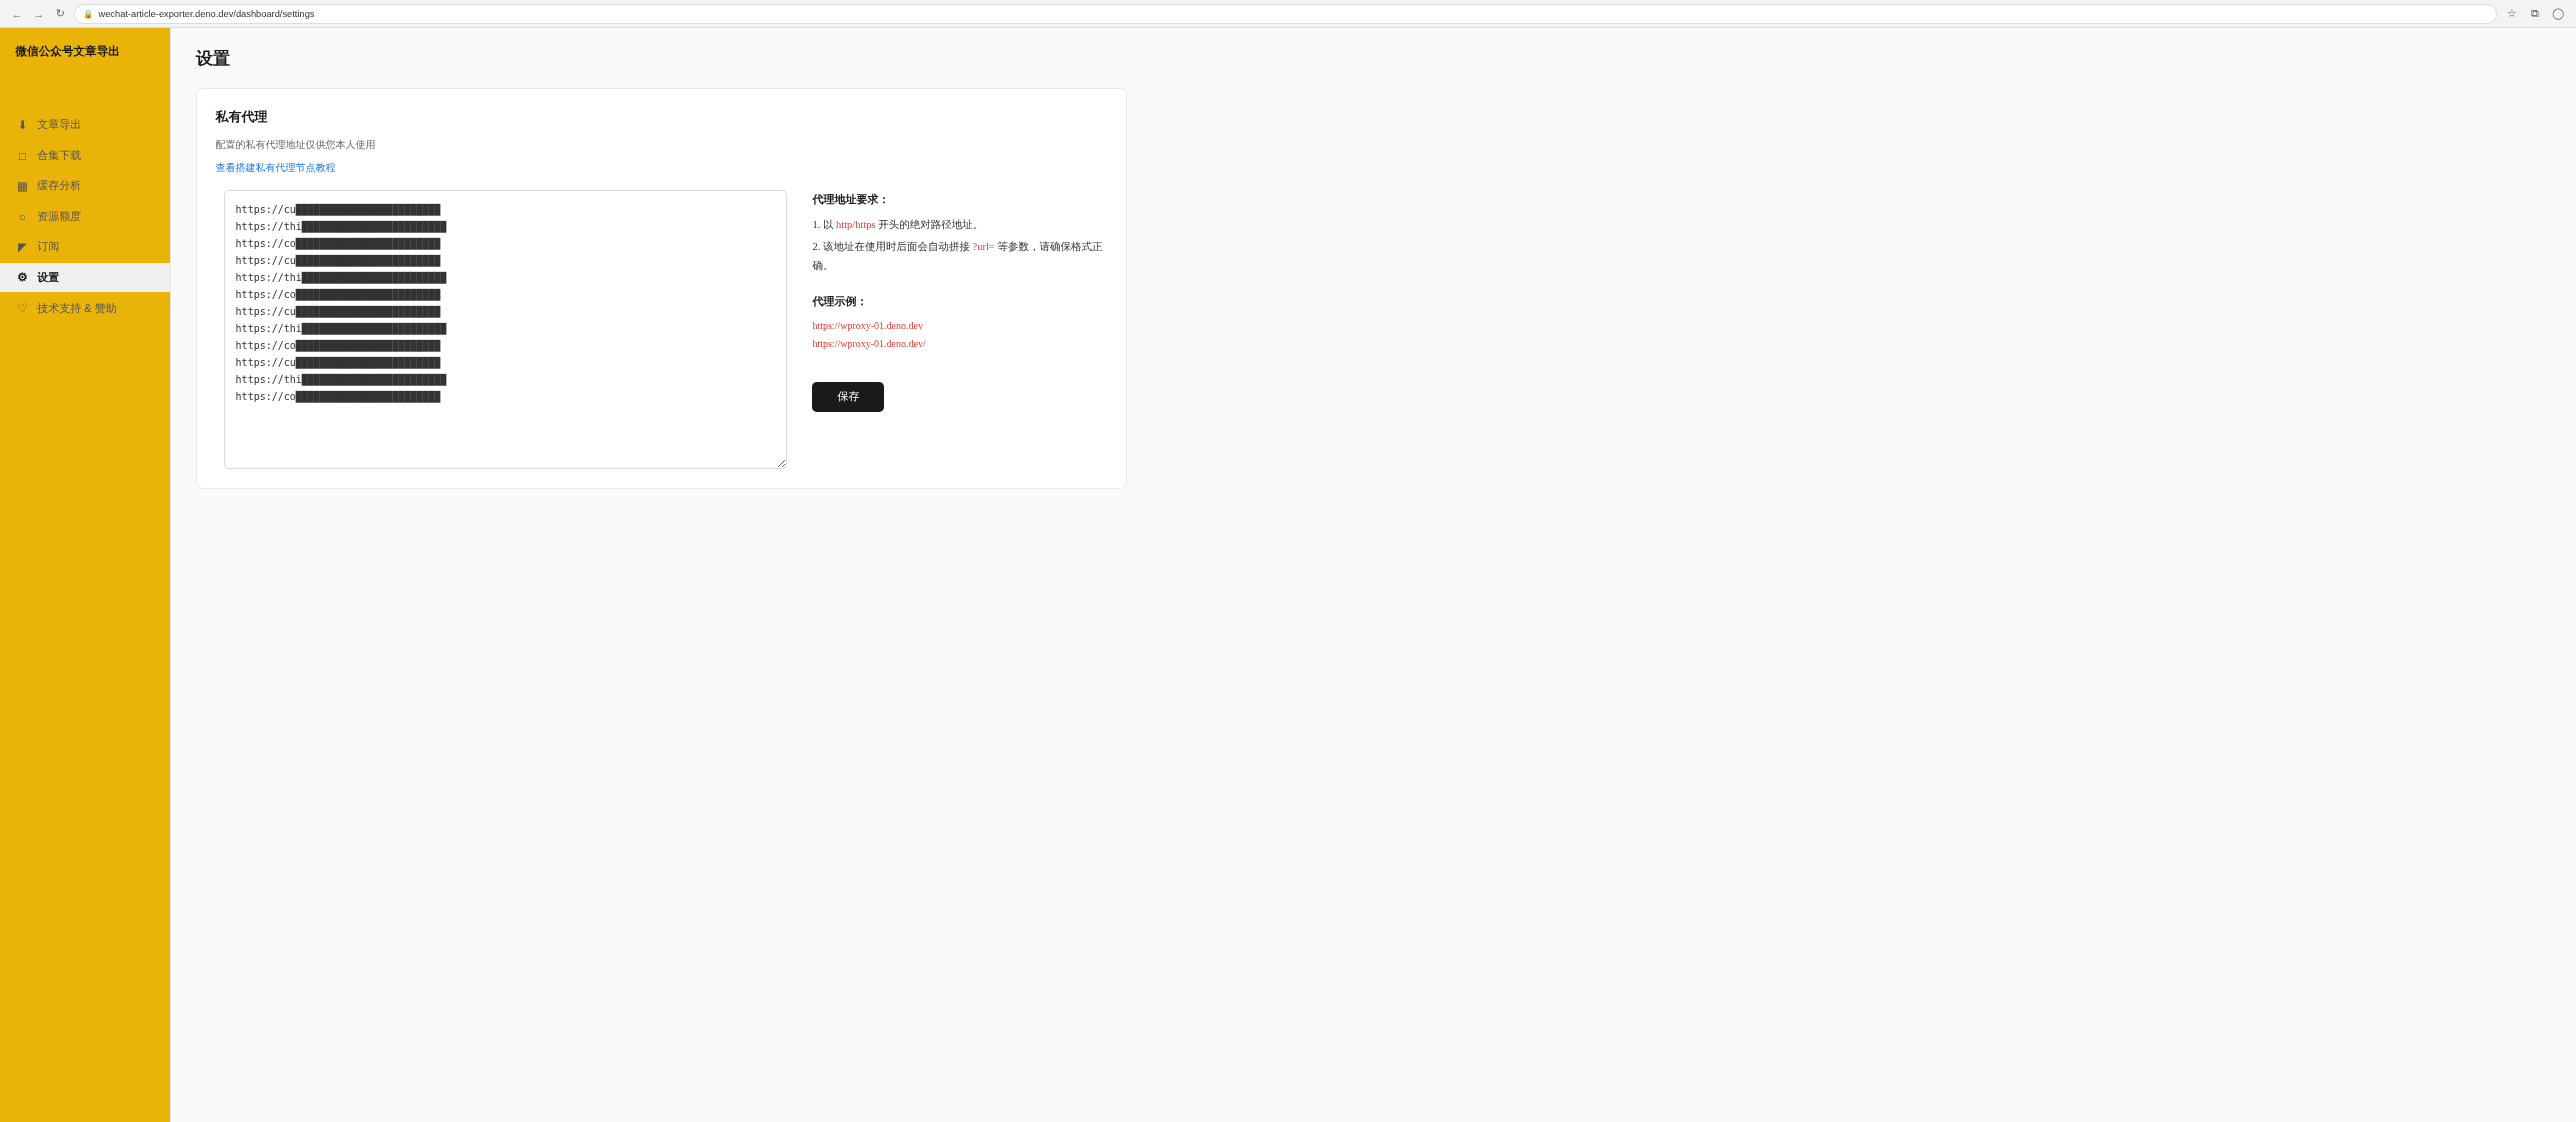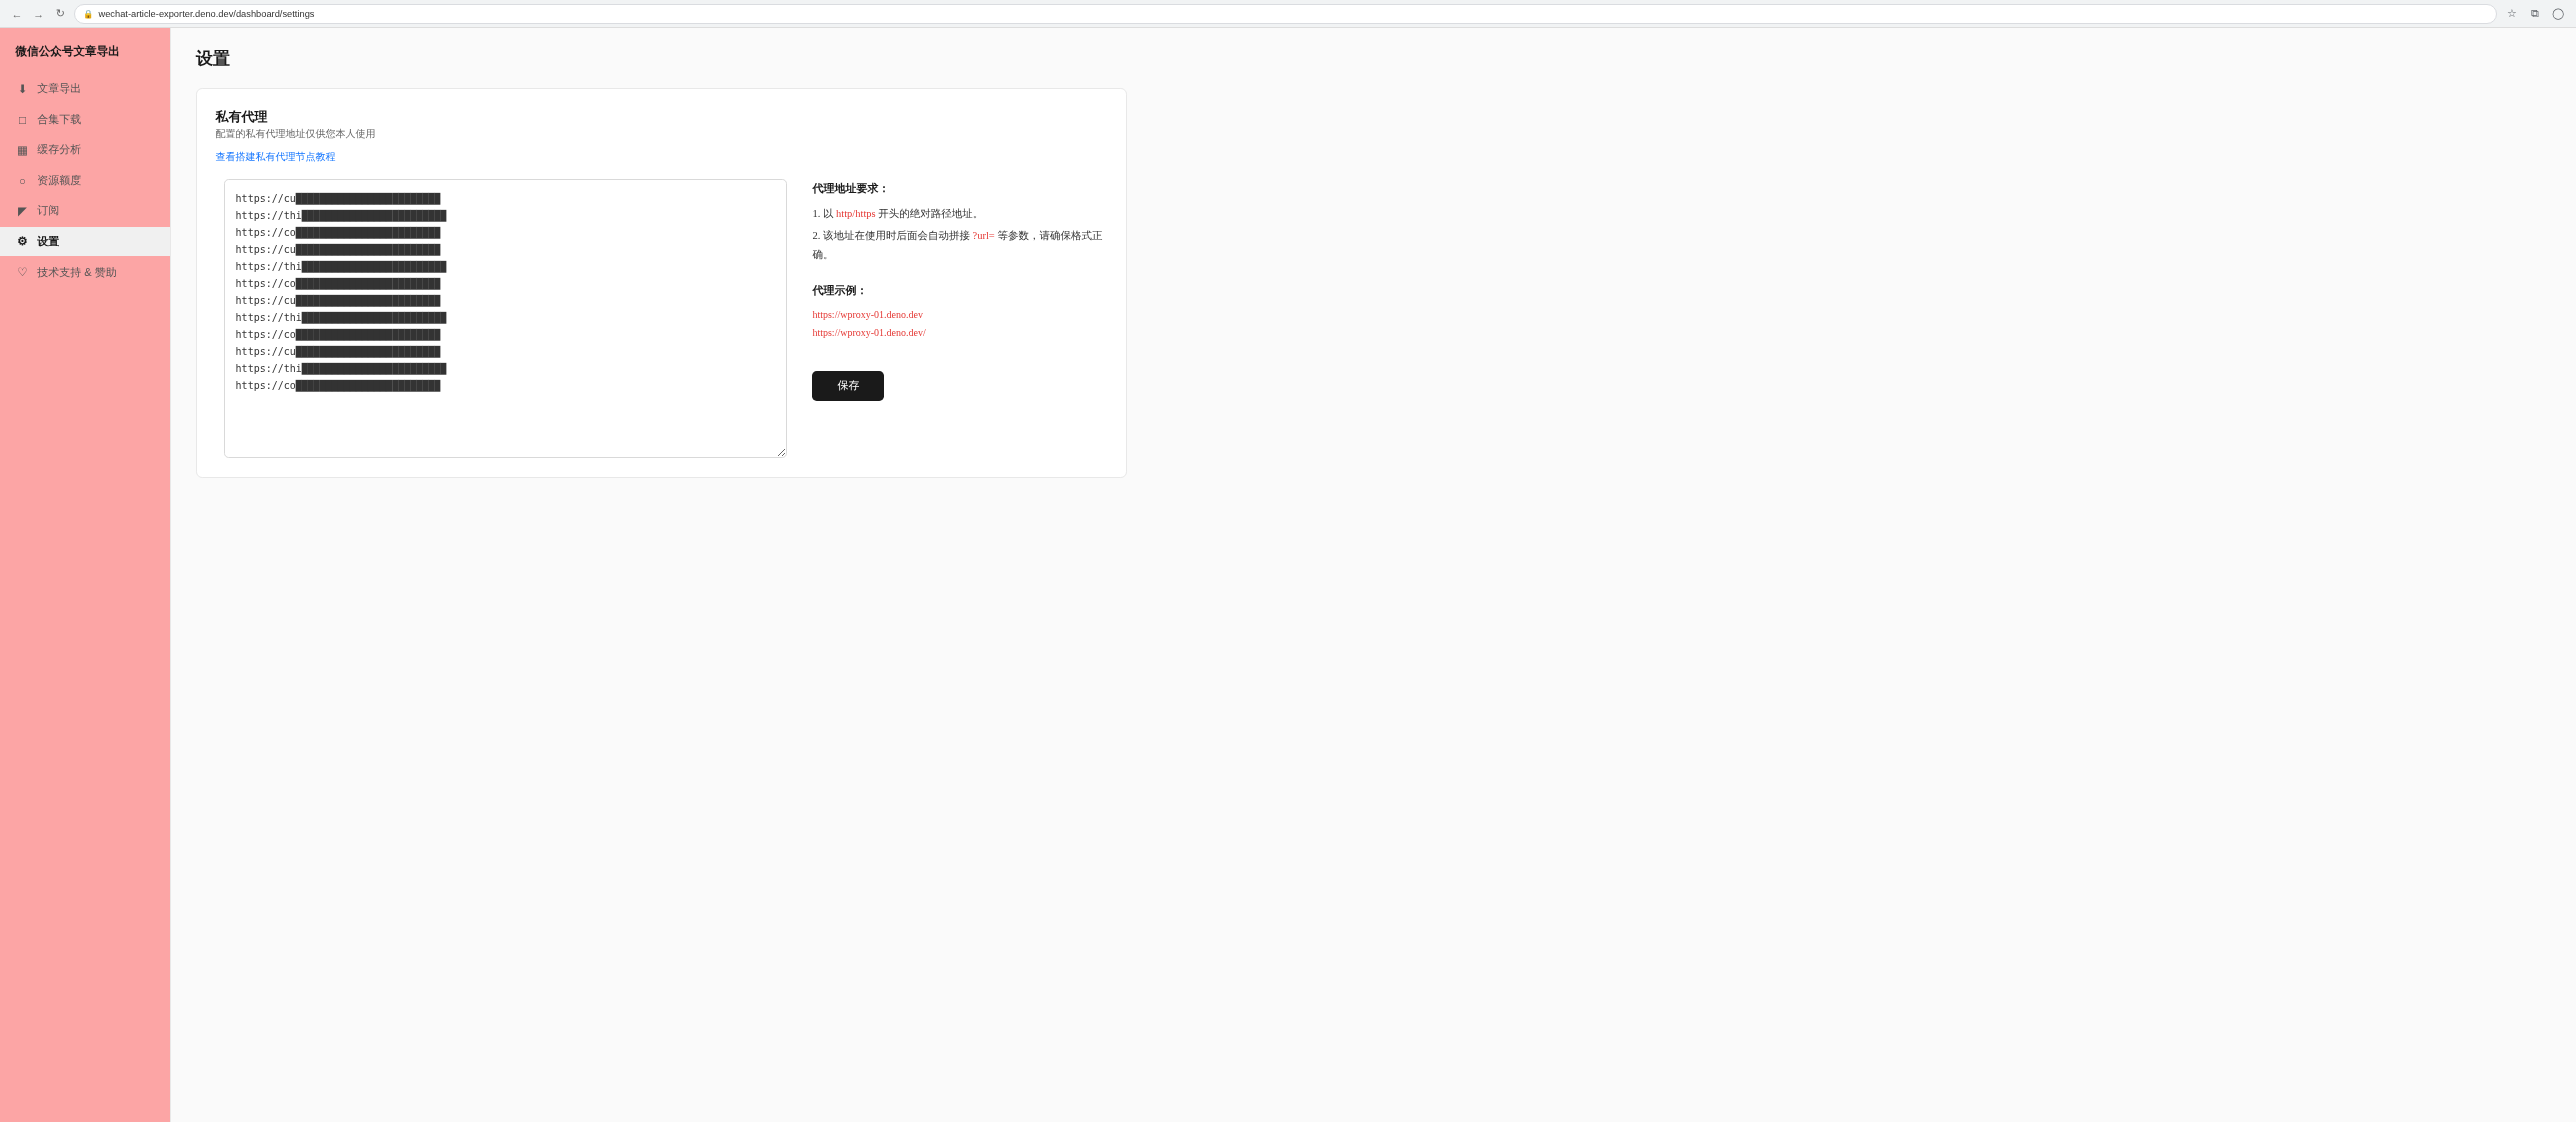--- a/index.html
+++ b/index.html
@@ -76,26 +76,27 @@
     
     .app-container {
       display: flex;
       flex: 1;
       overflow: hidden;
     }
 
     
     .sidebar {
       width: 171px;
-      background: #fca5a5;
+      background: #eab308;
       border-right: 0.8px solid #e8e8e8;
       padding: 15.5px 0;
       flex-shrink: 0;
       display: flex;
       flex-direction: column;
+      gap: 36px;
     }
     .sidebar-brand {
       font-size: 11.6px;
       font-weight: 700;
       padding: 0 15.5px 15.5px 15.5px;
       color: #1a1a1a;
     }
     .sidebar-nav {
       display: flex;
       flex-direction: column;
@@ -146,21 +147,21 @@
       background: #fff;
       border: 0.8px solid #e8e8e8;
       border-radius: 6.2px;
       padding: 18.6px;
       max-width: 931px;
     }
     .card-title {
       font-size: 13px;
       font-weight: 700;
       color: #1a1a1a;
-      margin-bottom: 1px;
+      margin-bottom: 12px;
     }
     .card-desc {
       font-size: 10px;
       color: #666;
       margin-bottom: 9px;
     }
     .card-link {
       color: #1677ff;
       font-size: 10px;
       cursor: pointer;

